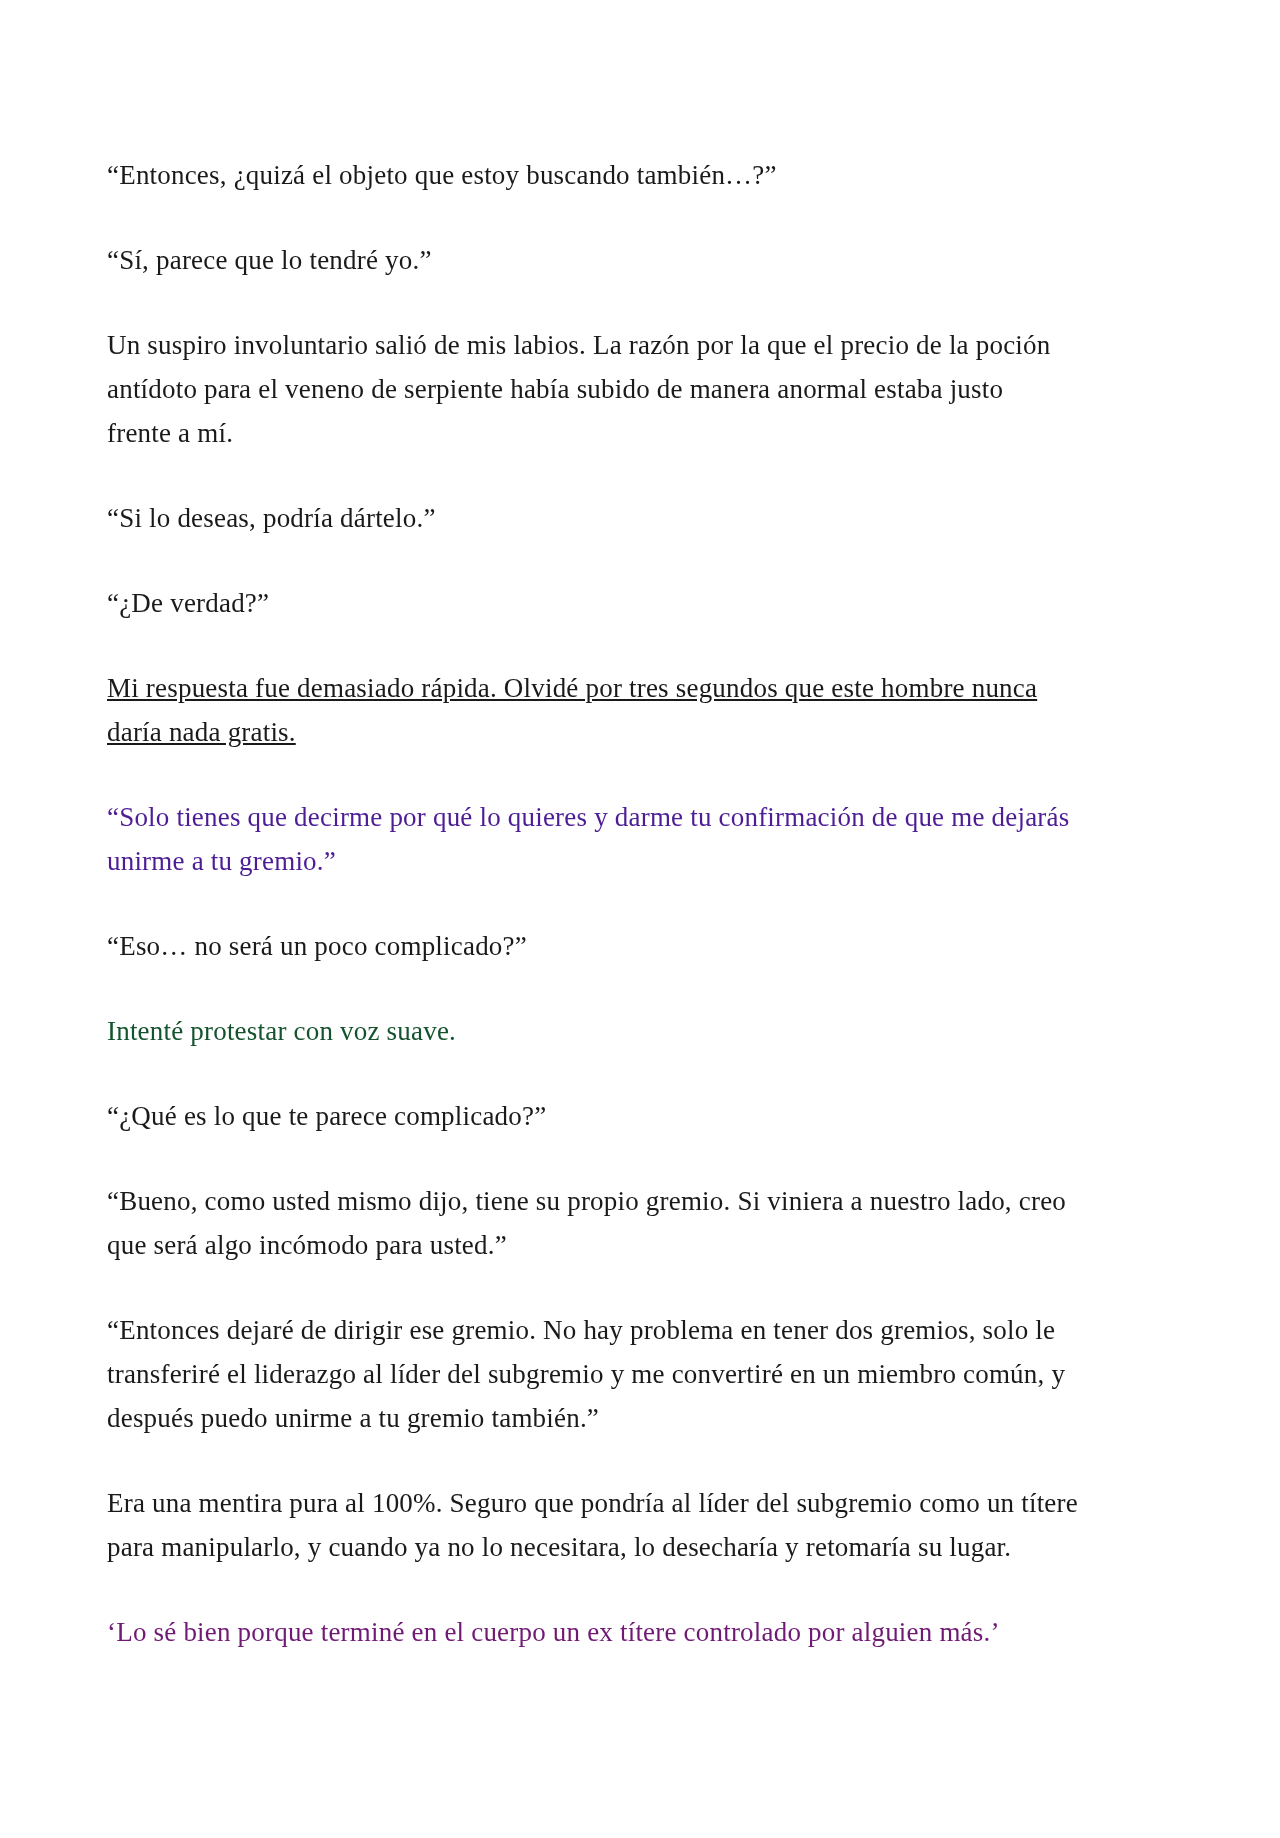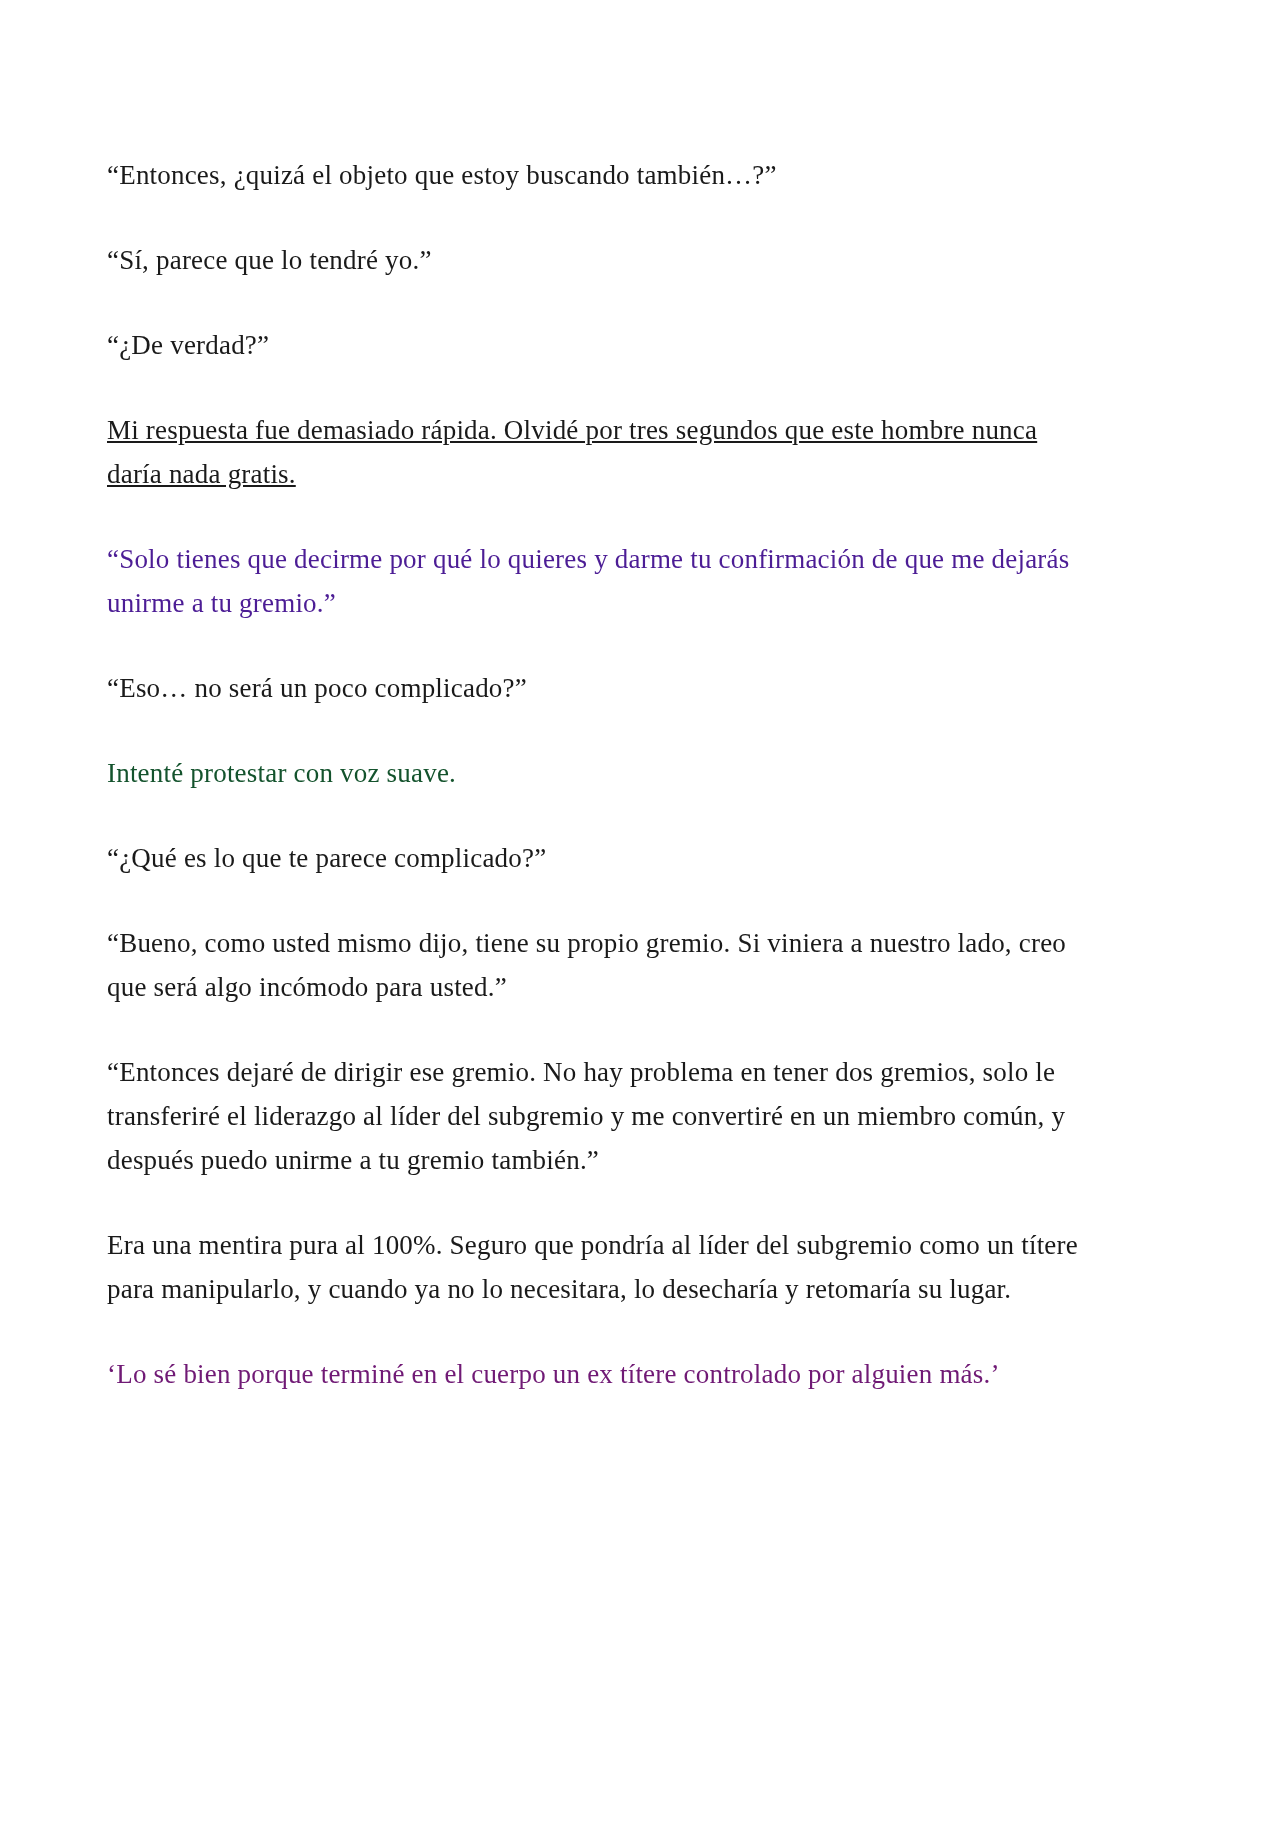--- a/index.html
+++ b/index.html
@@ -30,20 +30,24 @@
     max-width: 1090px;
   }
 </style>
 </head>
 <body style="background: rgb(255, 255, 255);">
 
 <div class="page">
   <div id="paragraph-list">
       <p style="color: rgb(26, 26, 26);">“Entonces, ¿quizá el objeto que estoy buscando también…?”</p>
       <p style="color: rgb(26, 26, 26);">“Sí, parece que lo tendré yo.”</p>
+      <p style="color: rgb(26, 26, 26);">Un suspiro involuntario salió de mis labios. La razón por la que el precio de la poción
+antídoto para el veneno de serpiente había subido de manera anormal estaba justo
+frente a mí.</p>
+      <p style="color: rgb(26, 26, 26);">“Si lo deseas, podría dártelo.”</p>
       <p style="color: rgb(26, 26, 26);">“¿De verdad?”</p>
       <p style="color: rgb(26, 26, 26); text-decoration: underline;">Mi respuesta fue demasiado rápida. Olvidé por tres segundos que este hombre nunca
 daría nada gratis.</p>
       <p style="color: #4c1d95;">“Solo tienes que decirme por qué lo quieres y darme tu confirmación de que me dejarás
 unirme a tu gremio.”</p>
       <p style="color: rgb(26, 26, 26);">“Eso… no será un poco complicado?”</p>
       <p style="color: #14532d;">Intenté protestar con voz suave.</p>
       <p style="color: rgb(26, 26, 26);">“¿Qué es lo que te parece complicado?”</p>
       <p style="color: rgb(26, 26, 26);">“Bueno, como usted mismo dijo, tiene su propio gremio. Si viniera a nuestro lado, creo
 que será algo incómodo para usted.”</p>

